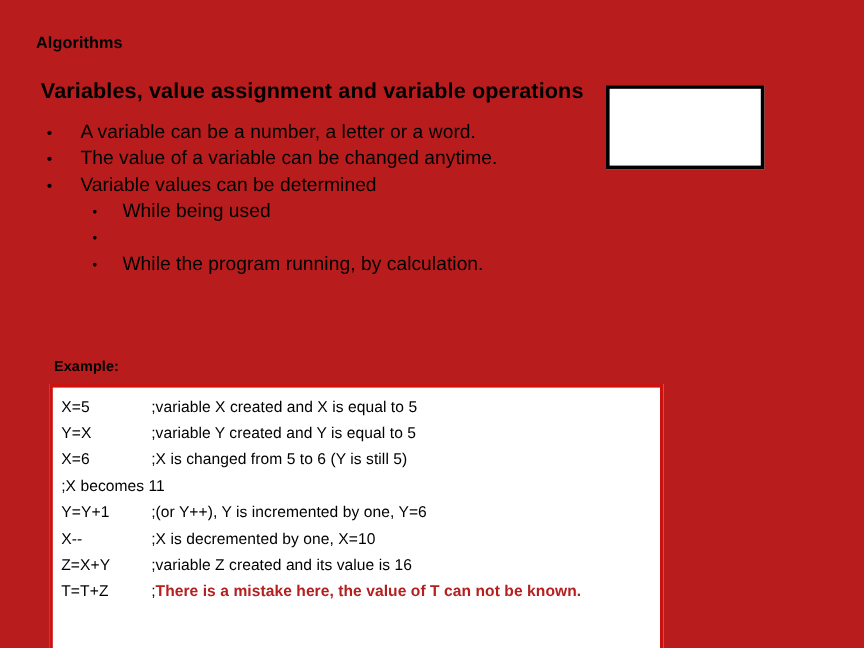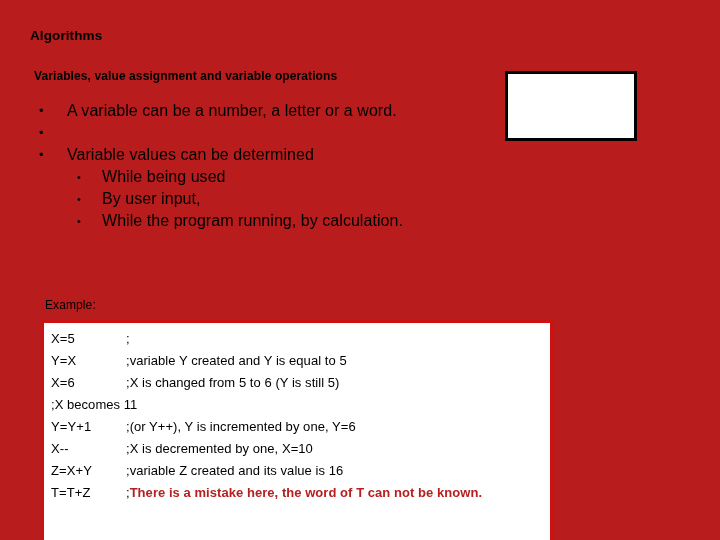--- a/index.html
+++ b/index.html
@@ -33,21 +33,21 @@
     line-height: 16px;
     letter-spacing: 0.1px;
     white-space: nowrap;
   }
 
   
   .subtitle {
     position: absolute;
     left: 34px;
     top: 68px;
-    font-size: 12px;
+    font-size: 18px;
     font-weight: bold;
     line-height: 16px;
     letter-spacing: 0.1px;
     white-space: nowrap;
   }
 
   
   .bullets {
     position: absolute;
     left: 34px;
@@ -99,21 +99,21 @@
     background: #ffffff;
     box-sizing: border-box;
   }
 
   
   .example-label {
     position: absolute;
     left: 45px;
     top: 298px;
     font-size: 12px;
-    font-weight: normal;
+    font-weight: bold;
     line-height: 15px;
     letter-spacing: 0.1px;
     white-space: nowrap;
   }
 
   
   .code-box {
     position: absolute;
     left: 41px;
     top: 320px;
@@ -161,47 +161,48 @@
 
   <div class="subtitle">Variables, value assignment and variable operations</div>
 
   <div class="bullets">
     <div class="bullet-row level1">
       <span class="bullet-mark">•</span>
       <span class="bullet-text">A variable can be a number, a letter or a word.</span>
     </div>
     <div class="bullet-row level1">
       <span class="bullet-mark">•</span>
+      <span class="bullet-text">The value of a variable can be changed anytime.</span>
     </div>
     <div class="bullet-row level1">
       <span class="bullet-mark">•</span>
       <span class="bullet-text">Variable values can be determined</span>
     </div>
     <div class="bullet-row level2">
       <span class="bullet-mark">•</span>
       <span class="bullet-text">While being used</span>
     </div>
     <div class="bullet-row level2">
       <span class="bullet-mark">•</span>
-      <span class="bullet-text">By user input,</span>
     </div>
     <div class="bullet-row level2">
       <span class="bullet-mark">•</span>
       <span class="bullet-text">While the program running, by calculation.</span>
     </div>
   </div>
 
   <div class="black-box"></div>
 
   <div class="example-label">Example:</div>
 
   <div class="code-box">
     <div class="code-line">
       <span class="code-expr">X=5</span>
       <span class="code-semi">;</span>
+      <span class="code-comment"> variable X created and X is equal to 5</span>
     </div>
     <div class="code-line">
       <span class="code-expr">Y=X</span>
       <span class="code-semi">;</span>
       <span class="code-comment"> variable Y created and Y is equal to 5</span>
     </div>
     <div class="code-line">
       <span class="code-expr">X=6</span>
       <span class="code-semi">;</span>
       <span class="code-comment"> X is changed from 5 to 6 (Y is still 5)</span>
@@ -221,17 +222,17 @@
       <span class="code-comment"> X is decremented by one, X=10</span>
     </div>
     <div class="code-line">
       <span class="code-expr">Z=X+Y</span>
       <span class="code-semi">;</span>
       <span class="code-comment"> variable Z created and its value is 16</span>
     </div>
     <div class="code-line error">
       <span class="code-expr">T=T+Z</span>
       <span class="code-semi">;</span>
-      <span class="code-comment"> There is a mistake here, the word of T can not be known.</span>
+      <span class="code-comment"> There is a mistake here, the value of T can not be known.</span>
     </div>
   </div>
 
 </div>
 
 </body></html>

